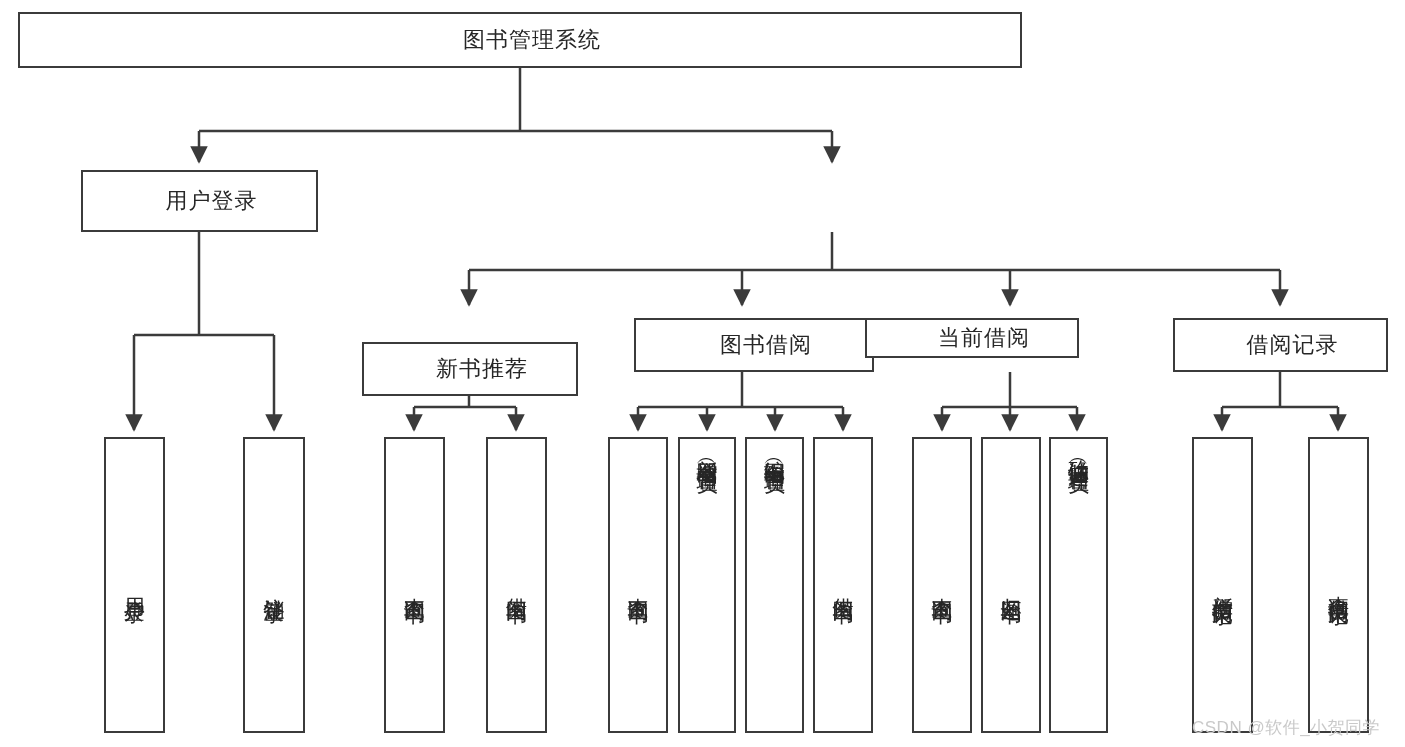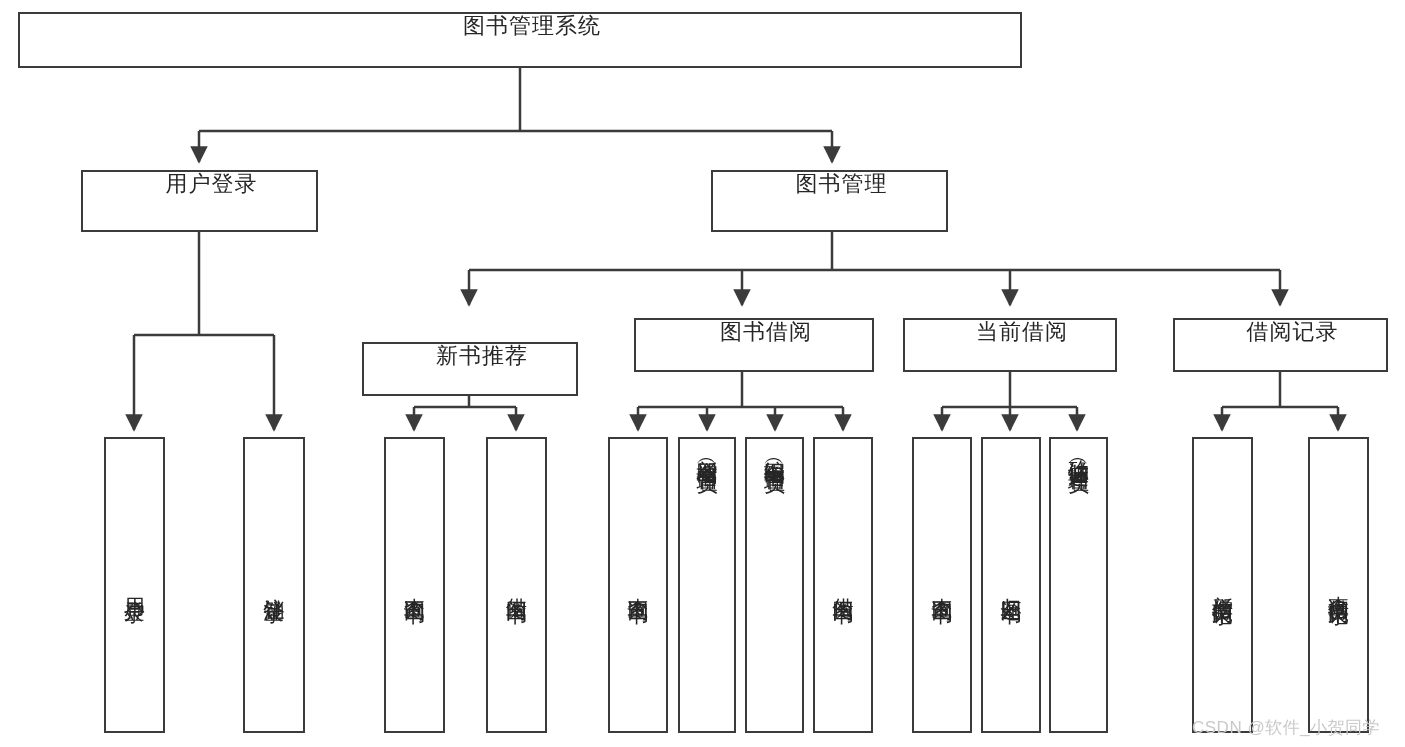--- a/index.html
+++ b/index.html
@@ -24,21 +24,21 @@
     width: 1405px;
     height: 747px;
     pointer-events: none;
   }
   .node {
     position: absolute;
     box-sizing: border-box;
     border: 2.5px solid #3b3b3b;
     background: #ffffff;
     display: flex;
-    align-items: flex-start;
+    align-items: center;
     justify-content: center;
     color: #262626;
     line-height: 1.12;
     padding-left: 24px;
   }
   .node.h {
     font-size: 22px;
     letter-spacing: 1px;
   }
   .node.v {
@@ -125,31 +125,28 @@
     </g>
   </svg>
 
   <div class="node h" style="left:18px; top:12px; width:1004px; height:56px;">
     <span>图书管理系统</span>
   </div>
 
   <div class="node h" style="left:81px; top:170px; width:237px; height:62px;">
     <span>用户登录</span>
   </div>
-  <div class="node h" style="left:711px; top:170px; width:237px; height:62px;">
-    <span>图书管理</span>
-  </div>
 
   <div class="node h" style="left:362px; top:318px; width:216px; height:54px;margin-top:24px;">
     <span>新书推荐</span>
   </div>
   <div class="node h" style="left:634px; top:318px; width:240px; height:54px;">
     <span>图书借阅</span>
   </div>
-  <div class="node h" style="left:903px; top:318px; width:214px; height:54px;">
+  <div class="node h" style="left:865px; top:318px; width:214px; height:40px;">
     <span>当前借阅</span>
   </div>
   <div class="node h" style="left:1173px; top:318px; width:215px; height:54px;">
     <span>借阅记录</span>
   </div>
 
   <div class="node v" style="left:104px; top:437px; width:61px; height:296px;">
     <span class="vtext">用户登录</span>
   </div>
   <div class="node v" style="left:243px; top:437px; width:62px; height:296px;">

